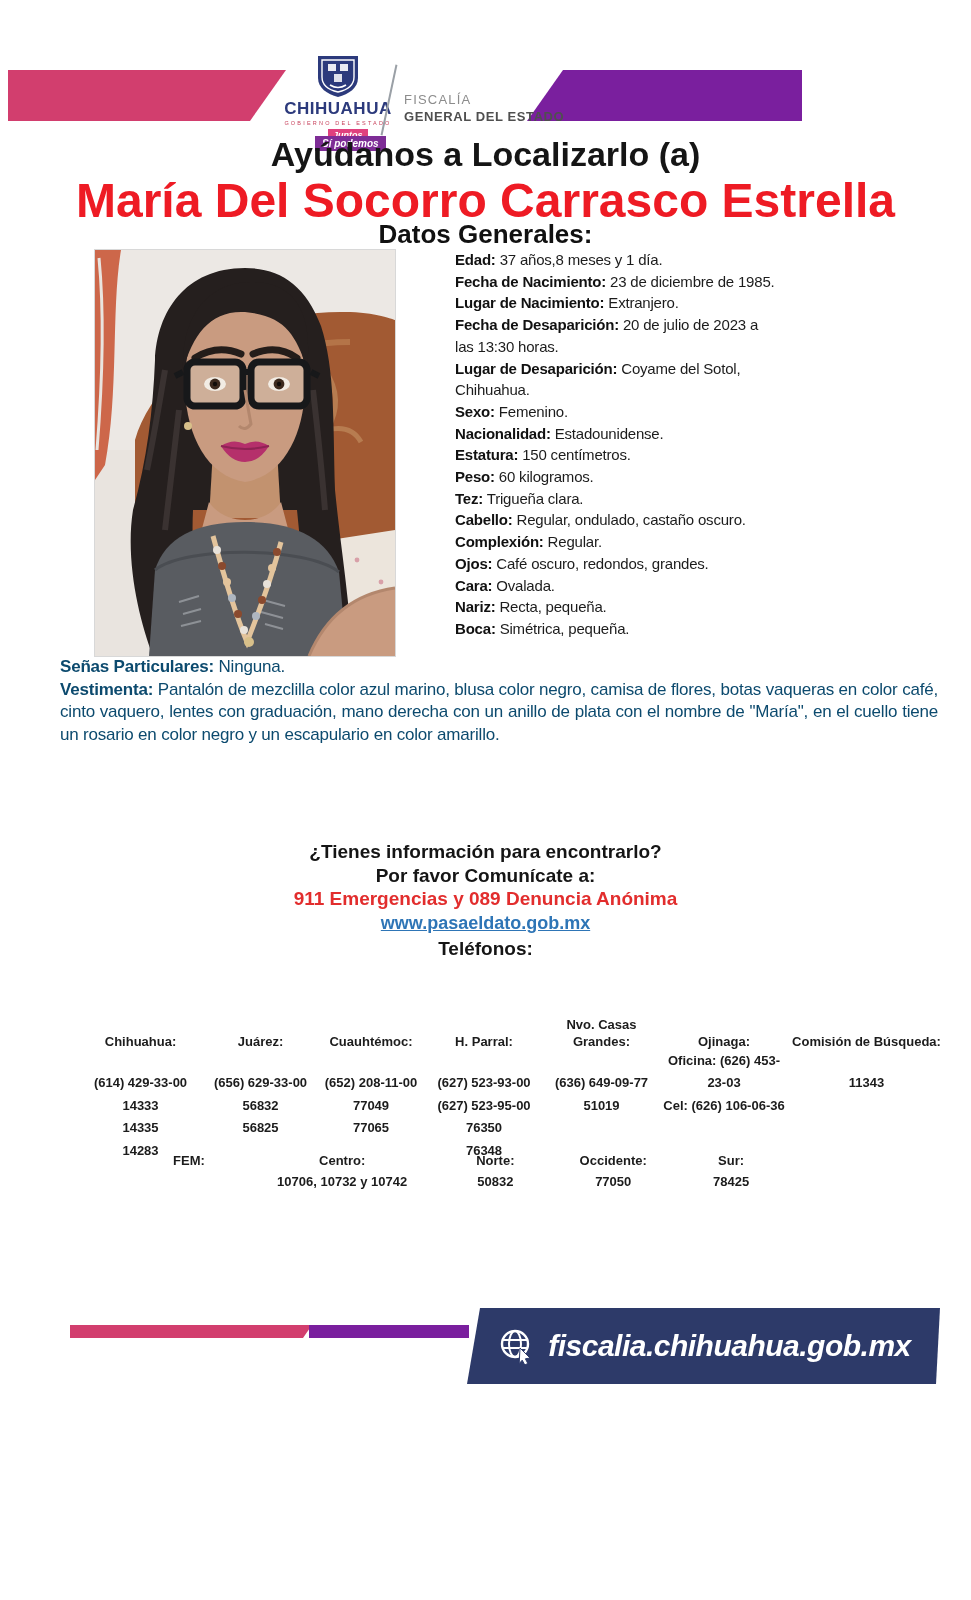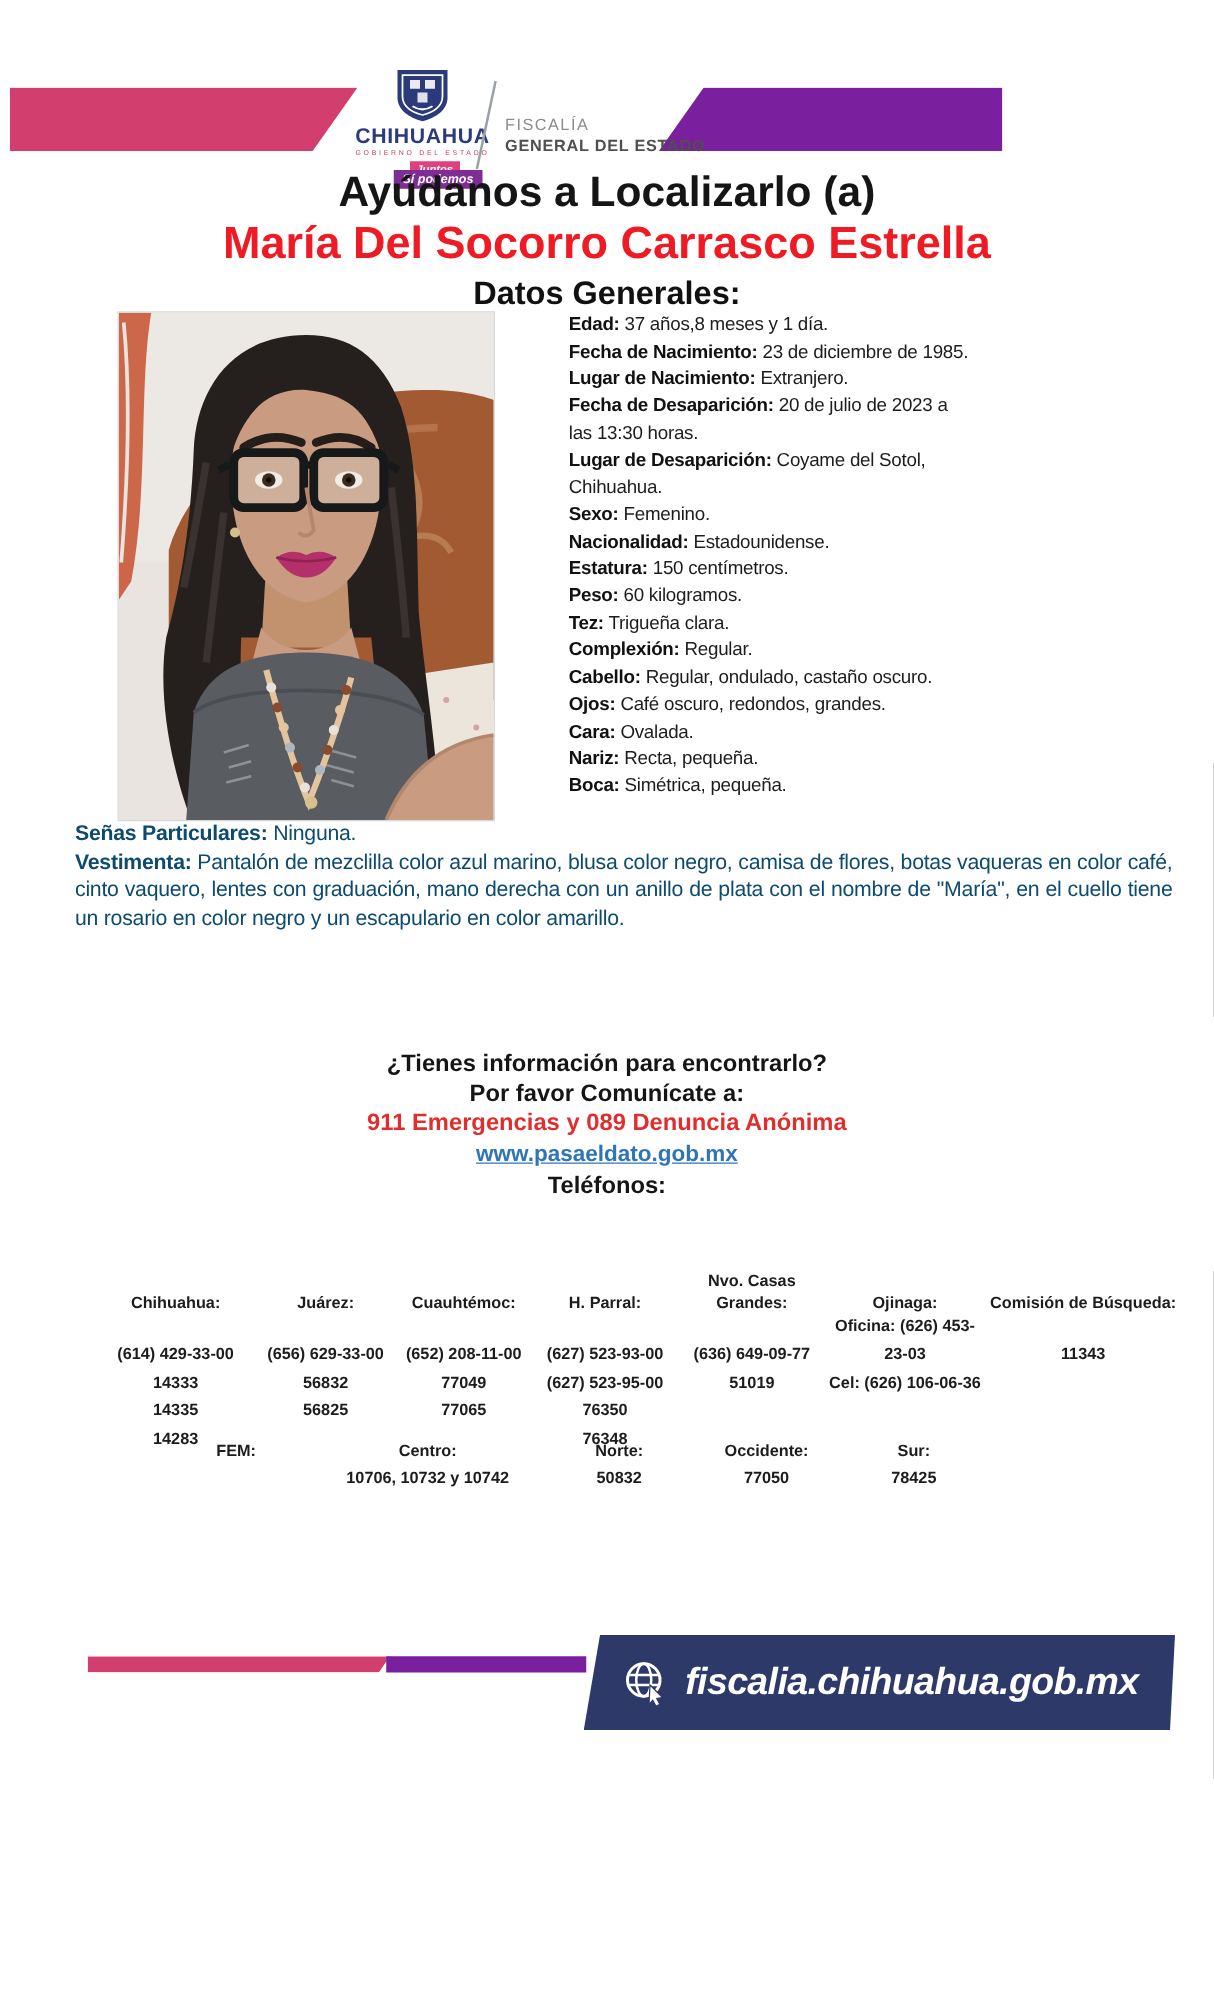--- a/index.html
+++ b/index.html
@@ -22,21 +22,21 @@
         font-weight:700;font-size:10px;padding:2px 7px;}
   .hdr-slash{position:absolute;left:388px;top:64px;width:2px;height:72px;background:#9aa0a6;
         transform:rotate(12deg);}
   .agency{position:absolute;left:404px;top:93px;line-height:1;}
   .agency-1{font-size:13px;color:#8c8c8c;letter-spacing:1.2px;font-weight:500;}
   .agency-2{font-size:13px;color:#4f4f4f;letter-spacing:.6px;font-weight:700;margin-top:4px;}
   
   .t-help{position:absolute;left:0;top:135px;width:100%;text-align:center;
           font-size:34px;font-weight:700;color:#151515;}
   .t-name{position:absolute;left:0;top:173px;width:100%;text-align:center;
-          font-size:36px;font-weight:700;color:#ee1b24;}
+          font-size:48px;font-weight:700;color:#ee1b24;}
   .t-datos{position:absolute;left:0;top:219px;width:100%;text-align:center;
           font-size:26px;font-weight:700;color:#111;}
   
   .photo{position:absolute;left:95px;top:250px;width:300px;height:406px;outline:1px solid #d8d8d8;}
   
   .gdata{position:absolute;left:455px;top:249px;width:492px;font-size:15px;line-height:21.7px;
          color:#1c1c1c;letter-spacing:-.2px;}
   .gdata b{color:#111;}
   
   .paras{position:absolute;left:60px;top:656px;width:878px;font-size:17px;line-height:22.6px;
@@ -195,22 +195,22 @@
     <div><b>Lugar de Nacimiento:</b><span> Extranjero.</span></div>
     <div><b>Fecha de Desaparición:</b><span> 20 de julio de 2023 a</span></div>
     <div><span>las 13:30 horas.</span></div>
     <div><b>Lugar de Desaparición:</b><span> Coyame del Sotol,</span></div>
     <div><span>Chihuahua.</span></div>
     <div><b>Sexo:</b><span> Femenino.</span></div>
     <div><b>Nacionalidad:</b><span> Estadounidense.</span></div>
     <div><b>Estatura:</b><span> 150 centímetros.</span></div>
     <div><b>Peso:</b><span> 60 kilogramos.</span></div>
     <div><b>Tez:</b><span> Trigueña clara.</span></div>
+    <div><b>Cabello:</b><span> Regular, ondulado, castaño oscuro.</span></div>
     <div><b>Complexión:</b><span> Regular.</span></div>
-    <div><b>Cabello:</b><span> Regular, ondulado, castaño oscuro.</span></div>
     <div><b>Ojos:</b><span> Café oscuro, redondos, grandes.</span></div>
     <div><b>Cara:</b><span> Ovalada.</span></div>
     <div><b>Nariz:</b><span> Recta, pequeña.</span></div>
     <div><b>Boca:</b><span> Simétrica, pequeña.</span></div>
   </div>
 
   <div class="paras">
     <div><b>Señas Particulares:</b><span> Ninguna.</span></div>
     <div class="just"><b>Vestimenta:</b><span> Pantalón de mezclilla color azul marino, blusa color negro, camisa de flores, botas vaqueras en color café, cinto vaquero, lentes con graduación, mano derecha con un anillo de plata con el nombre de "María", en el cuello tiene un rosario en color negro y un escapulario en color amarillo.</span></div>
   </div>

